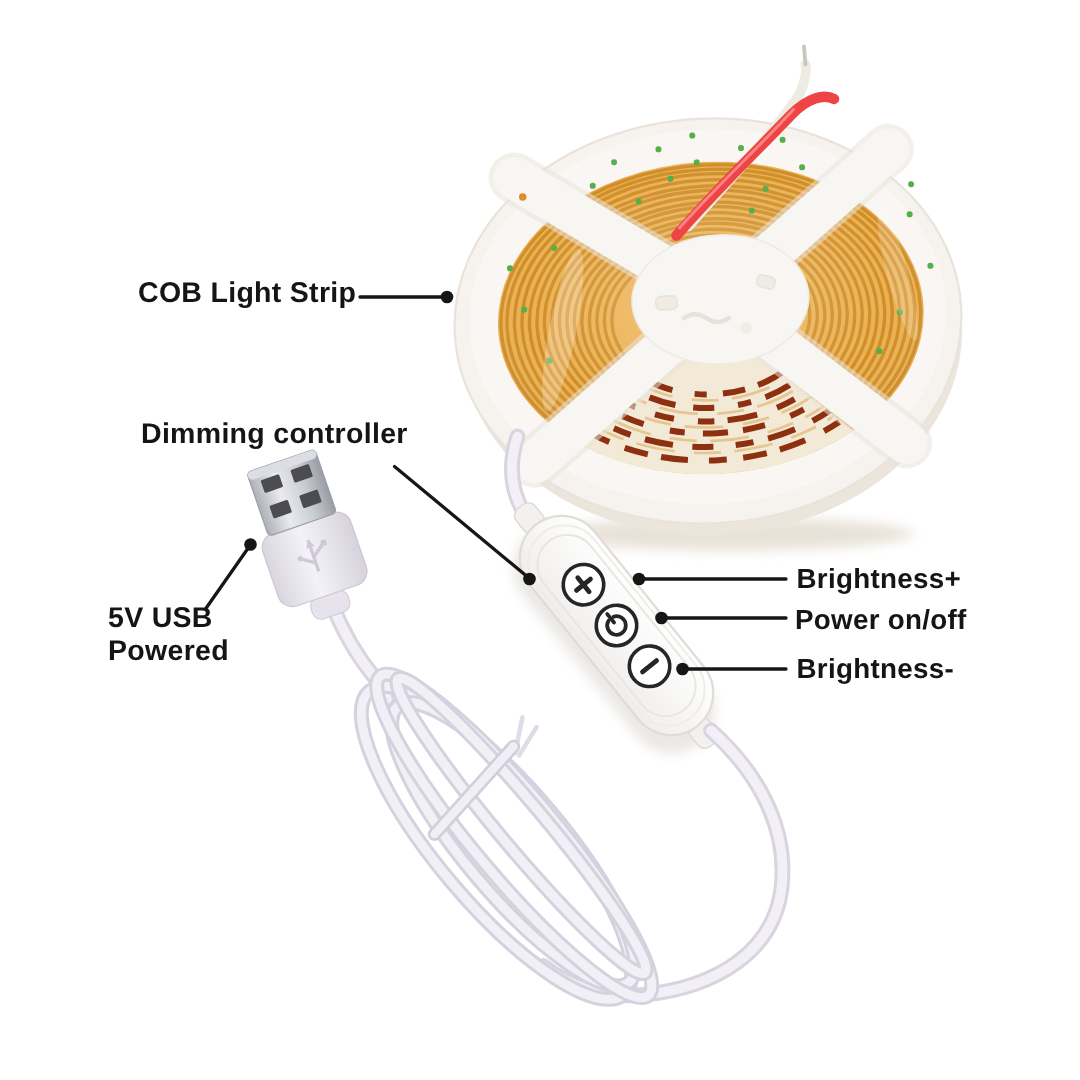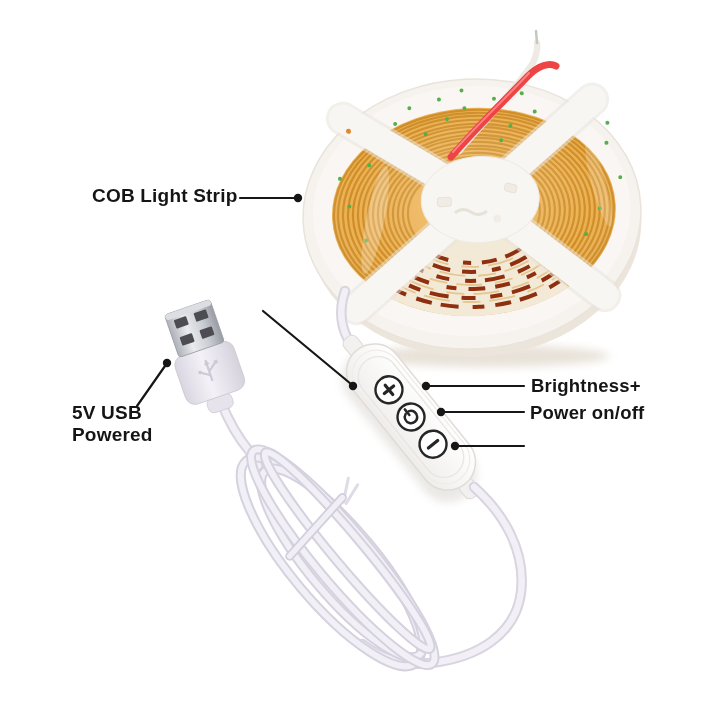--- a/index.html
+++ b/index.html
@@ -250,19 +250,21 @@
           <line class="callline" x1="441" y1="412" x2="524" y2="412"></line>
     </g>
     <g>
       <circle class="calldot" cx="455" cy="446" r="4.2"></circle>
           <line class="callline" x1="455" y1="446" x2="524" y2="446"></line>
     </g>
   </g>
 </svg>
 
   <div class="callout" style="left:92px;top:185px;">COB Light Strip</div>
+  <div class="callout" style="left:94px;top:279px;">Dimming controller</div>
   <div class="callout" style="left:52px;top:402px;margin-left:20px;">
     <div>5V USB</div>
     <div>Powered</div>
   </div>
   <div class="callout right" style="left:530px;top:402px;">Power on/off</div>
   <div class="callout right" style="left:531px;top:375px;">Brightness+</div>
+  <div class="callout right" style="left:531px;top:435px;">Brightness-</div>
 </div>
 
 </body></html>

